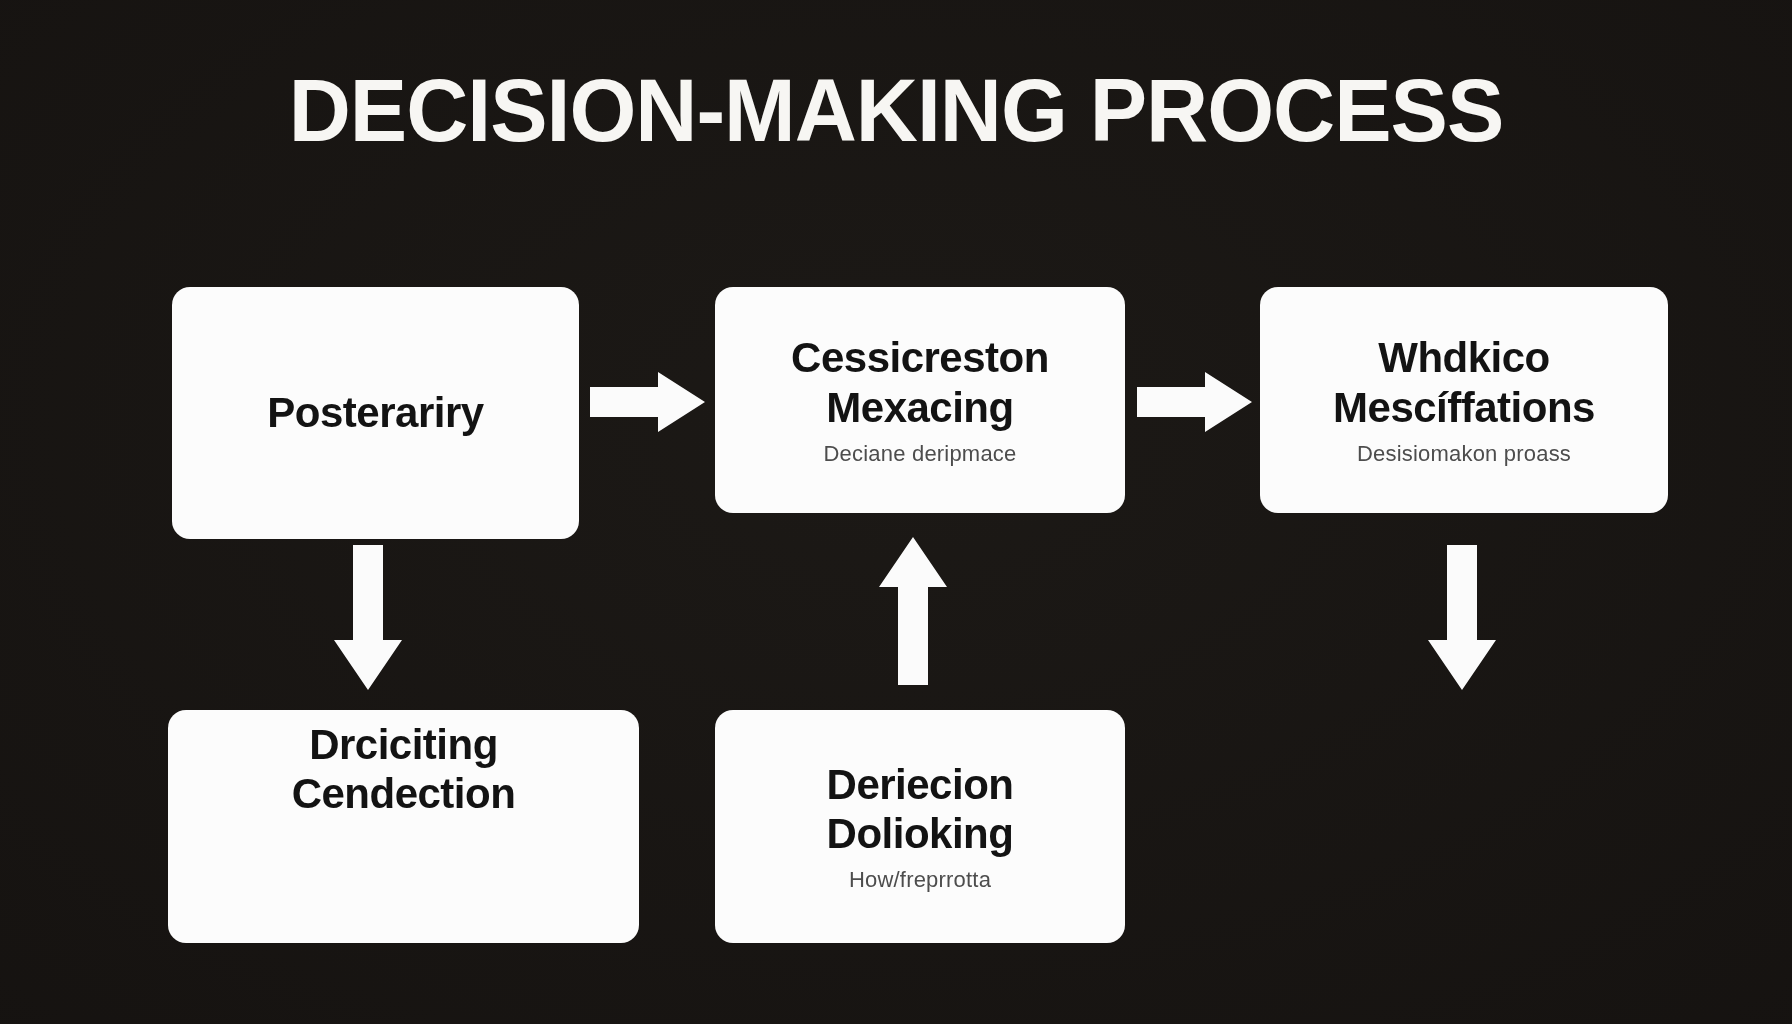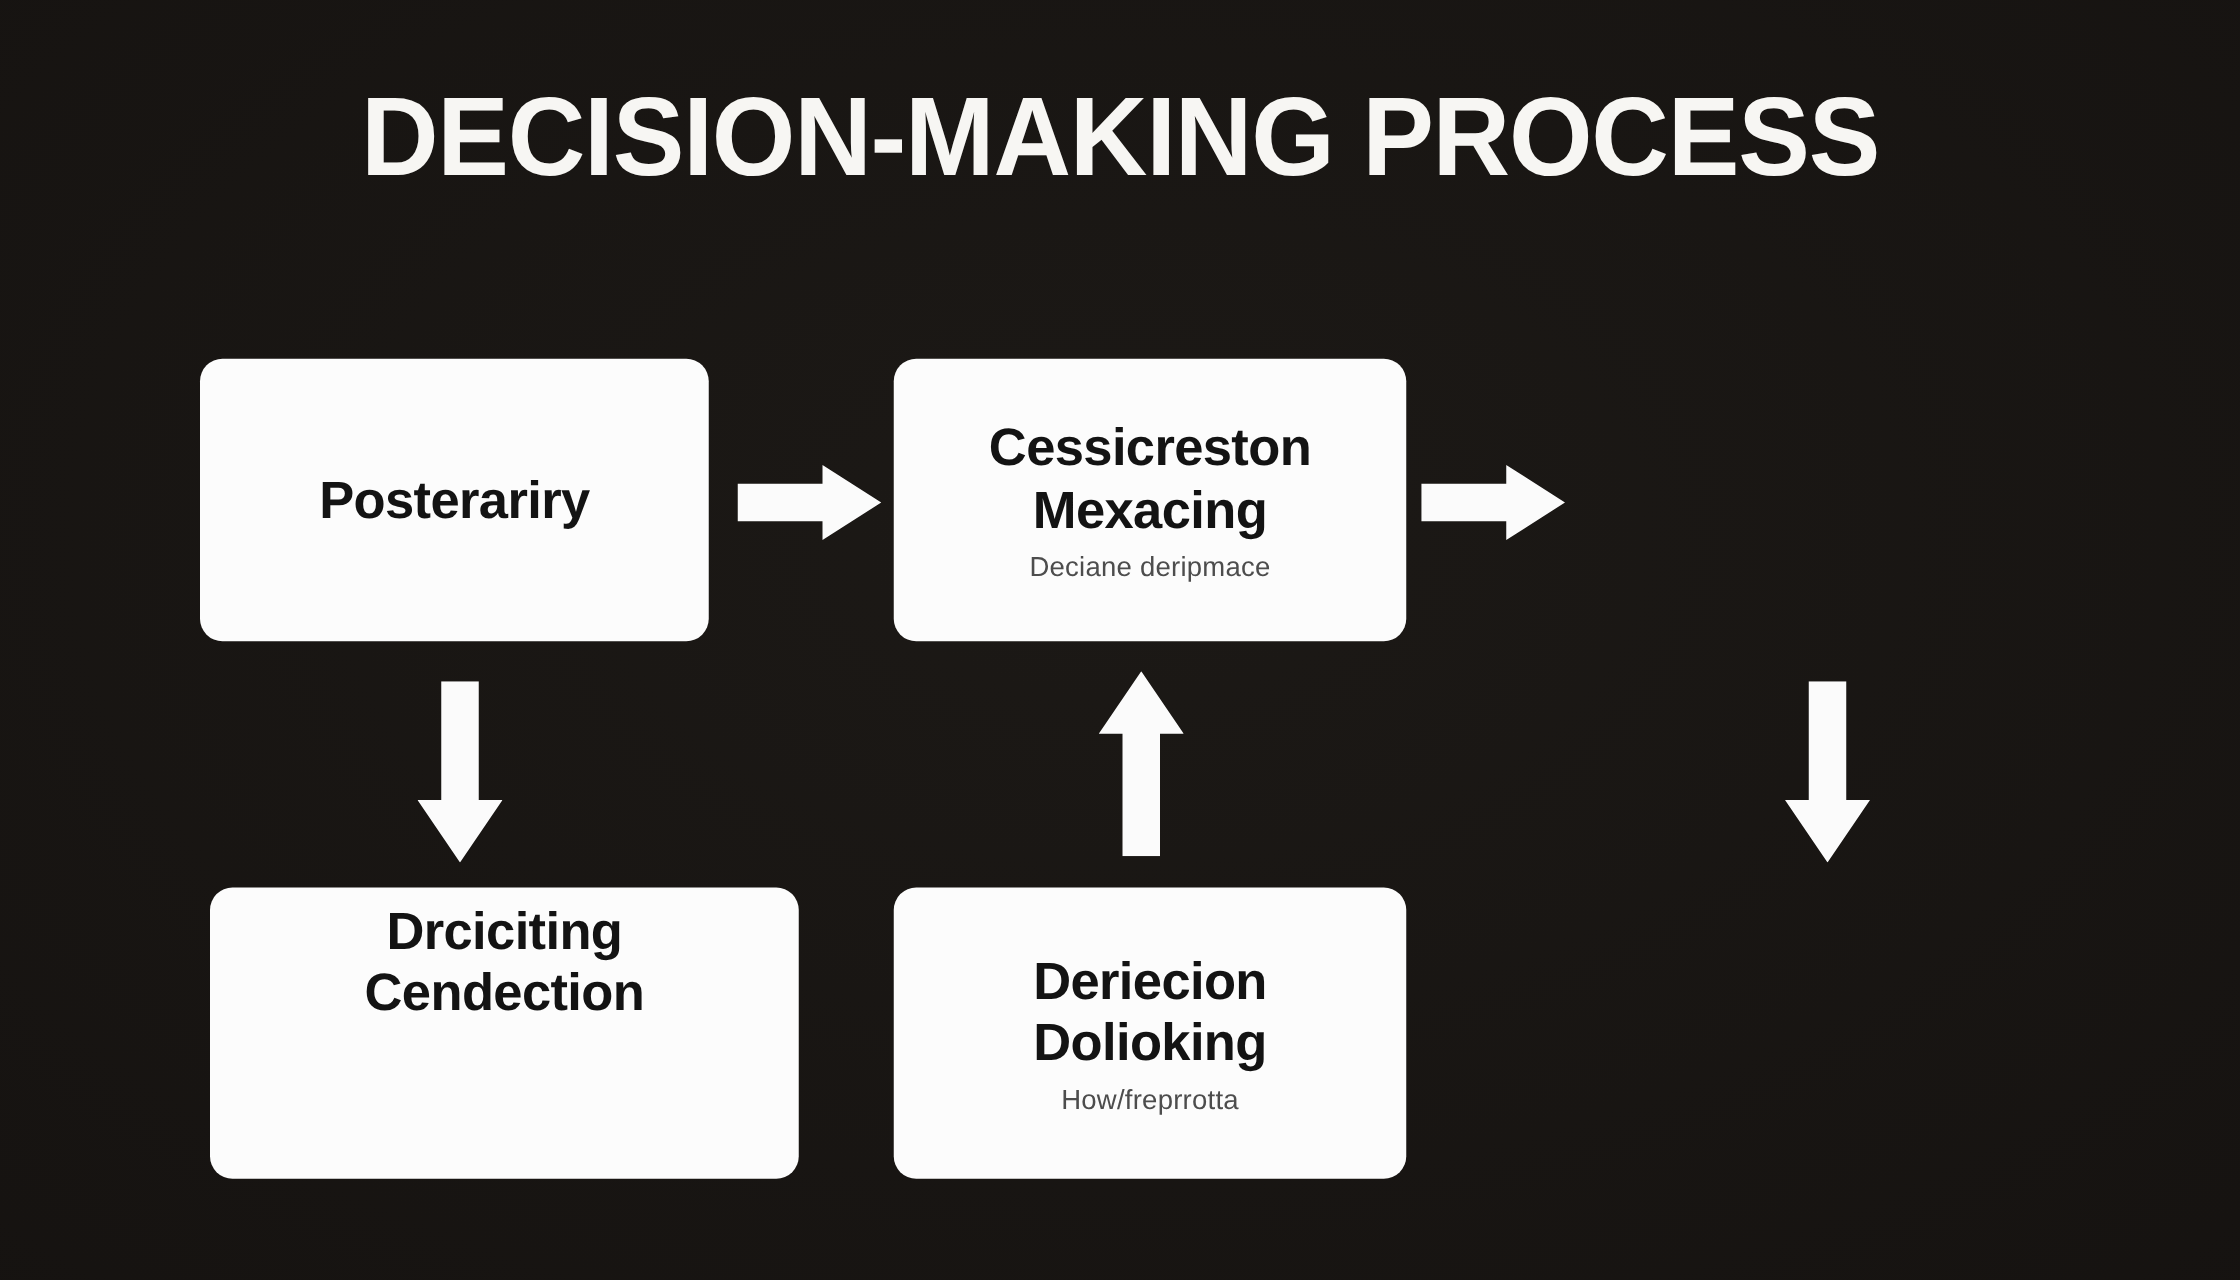--- a/index.html
+++ b/index.html
@@ -49,21 +49,21 @@
   }
   .node .subtitle {
     margin-top: 9px;
     font-size: 22px;
     font-weight: 400;
     color: #4d4d4d;
     letter-spacing: 0.2px;
   }
   .node .subtitle:empty { display: none; }
 
-  .n1 { left: 160px; top: 287px; width: 407px; height: 226px; }
+  .n1 { left: 172px; top: 287px; width: 407px; height: 252px; }
   .n2 { left: 715px; top: 287px; width: 410px; height: 226px; }
   .n3 { left: 1260px; top: 287px; width: 408px; height: 226px; }
   .n4 { left: 168px; top: 710px; width: 471px; height: 233px; justify-content: space-between; }
   .n5 { left: 715px; top: 710px; width: 410px; height: 233px; }
   .n6 { left: 1260px; top: 710px; width: 408px; height: 233px; }
 
   .arrow { position: absolute; }
   .arrow svg { display: block; }
   .arrow path { fill: #fbfbfb; }
   .ar1 { left: 590px;  top: 371px; }
@@ -83,20 +83,25 @@
     <div class="heading">Posterariry</div>
 
   </div>
 
   <div class="node n2">
     <div class="heading">Cessicreston
 Mexacing</div>
     <div class="subtitle">Deciane deripmace</div>
   </div>
 
+  <div class="node n3">
+    <div class="heading">Whdkico
+Mescíffations</div>
+    <div class="subtitle">Desisiomakon proass</div>
+  </div>
 
   <div class="node n4">
     <div class="heading">Drciciting
 Cendection</div>
   </div>
 
   <div class="node n5">
     <div class="heading">Deriecion
 Dolioking</div>
     <div class="subtitle">How/freprrotta</div>

